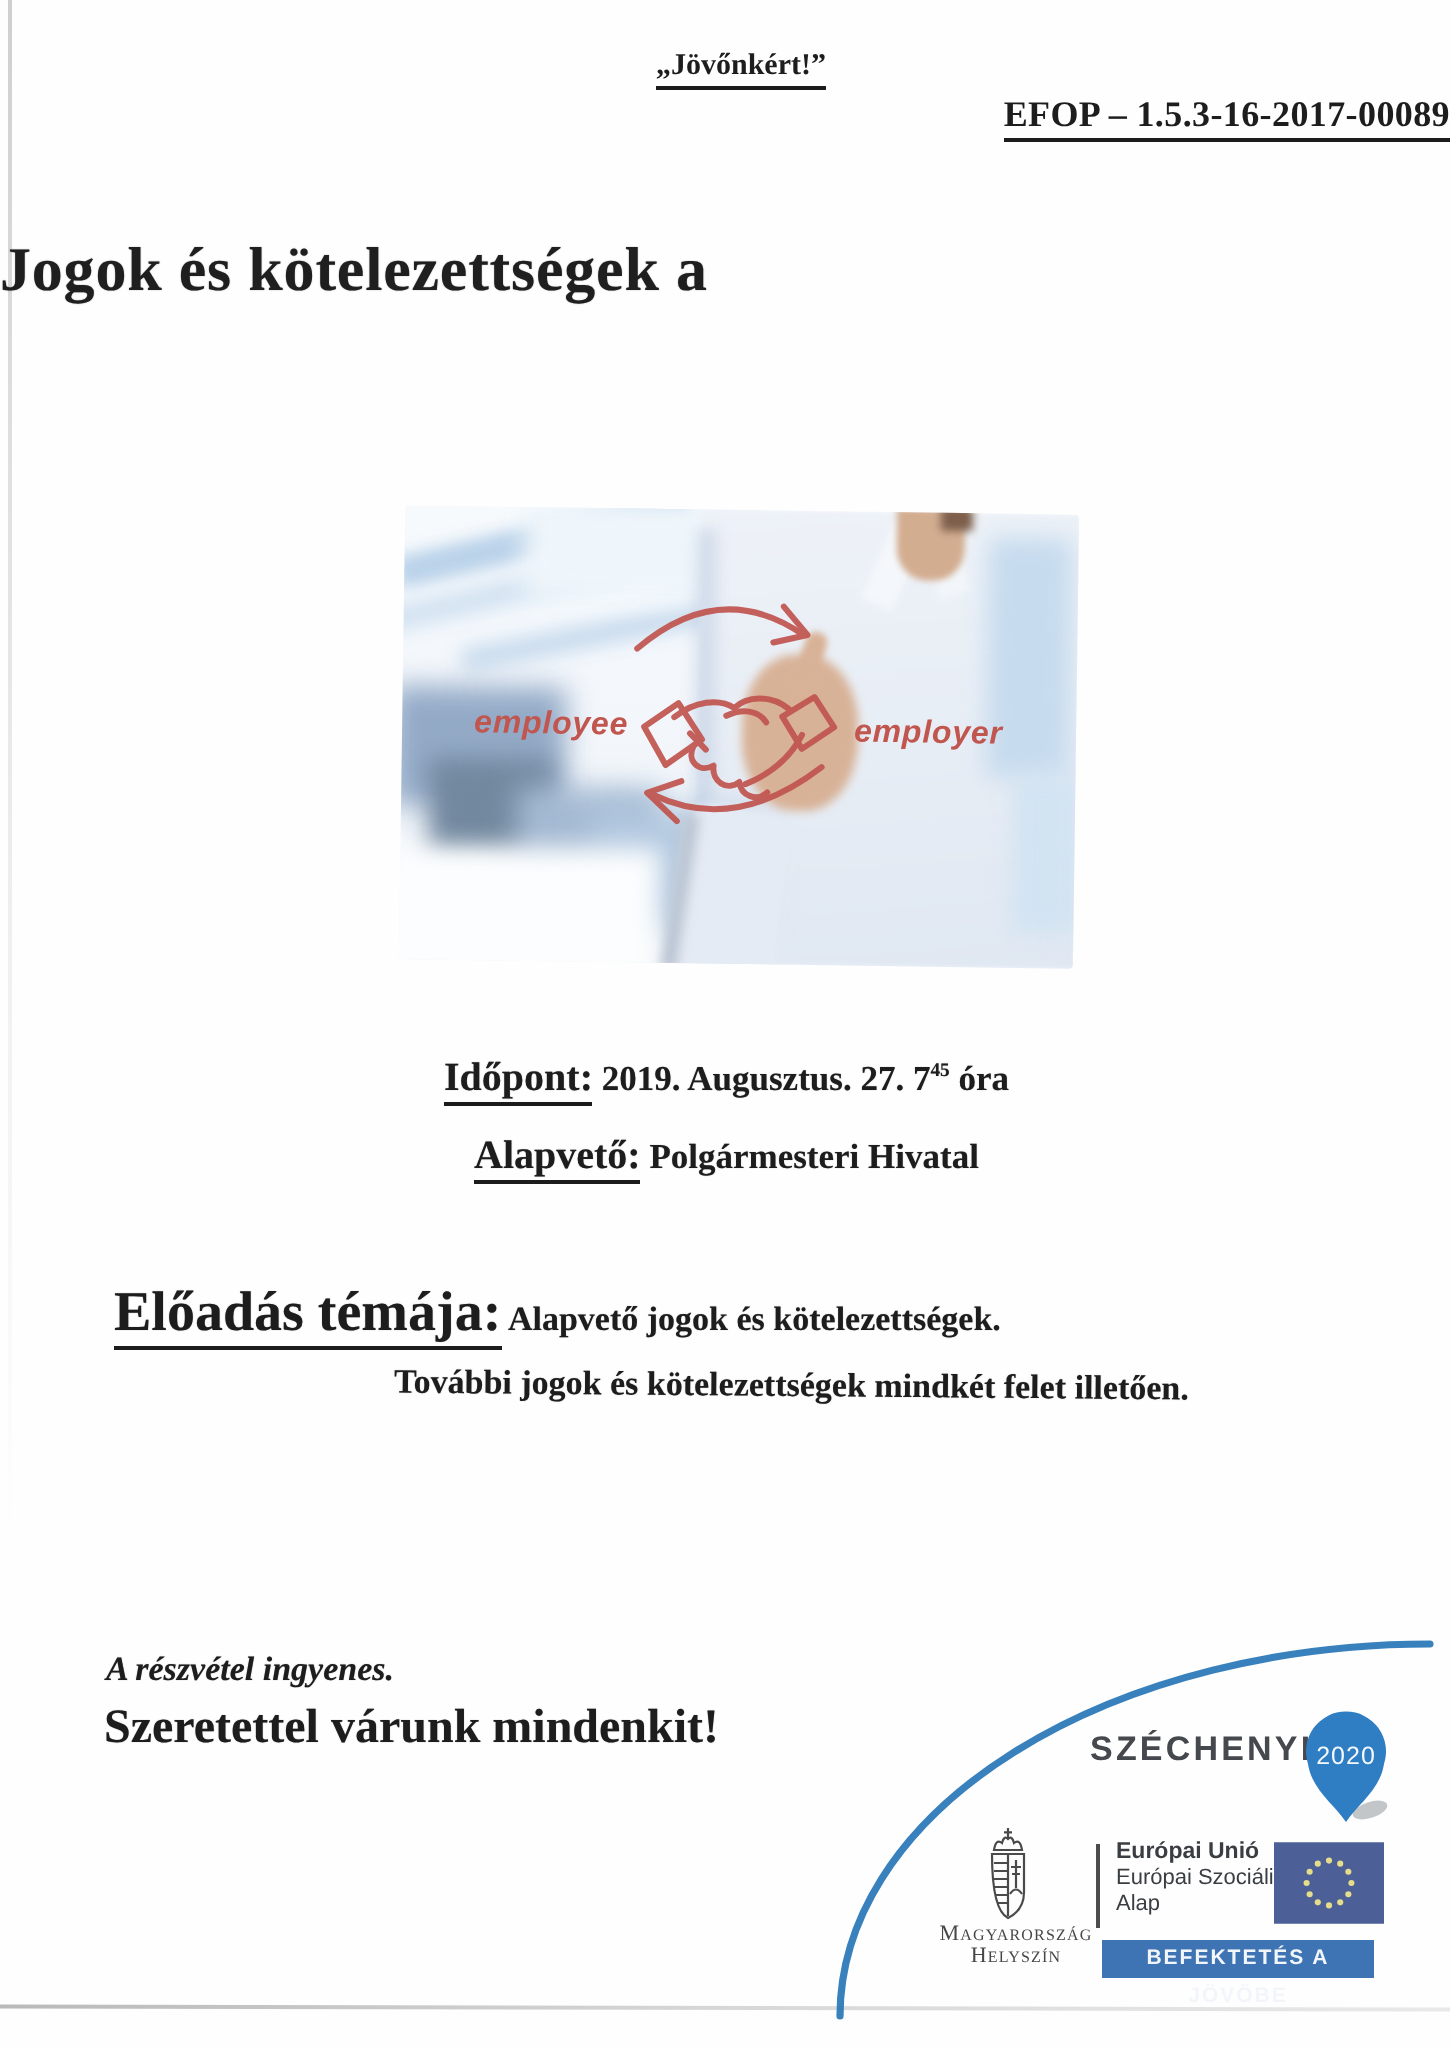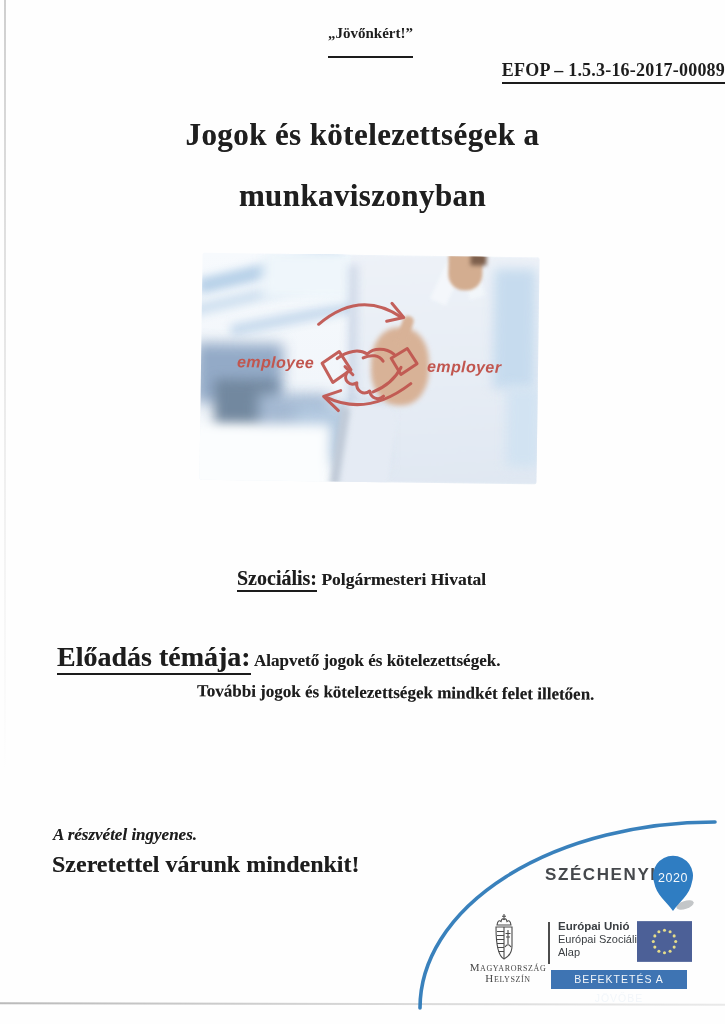--- a/index.html
+++ b/index.html
@@ -10,26 +10,26 @@
   }
   
   .edge-left{ position:absolute; left:4px; top:0; width:2px; height:770px;
     background:linear-gradient(180deg, rgba(150,150,150,.45), rgba(170,170,170,.18) 60%, rgba(170,170,170,0)); }
   .edge-bottom{ position:absolute; left:0; top:1003px; width:100%; height:2px;
     background:linear-gradient(90deg, rgba(130,130,130,.55), rgba(150,150,150,.35) 55%, rgba(170,170,170,.25)); transform:rotate(.12deg); }
 
   
   .hdr{ position:absolute; left:0; top:24px; width:100%; text-align:center; padding-left:16px; }
   .hdr .motto{ font-size:15px; font-weight:bold; display:inline-block;
-    border-bottom:2px solid #1c1c1c; padding-bottom:14px; }
+    border-bottom:2px solid #1c1c1c; padding-bottom:1px; }
   .hdr .code{ margin-top:2px; font-size:18px; font-weight:bold; letter-spacing:.2px;text-align:right; }
   .hdr .code span{ display:inline-block; border-bottom:2.4px solid #1c1c1c; padding-bottom:1px; }
 
   
-  h1{ position:absolute; top:104px; left:0; width:100%; text-align:center;
+  h1{ position:absolute; top:104px; left:0; width:100%; 
       font-size:31px; line-height:61px; font-weight:bold; color:#1f1f1f;
       letter-spacing:.4px; text-shadow:0 0 .6px rgba(40,40,40,.55); }
   h1 span{ display:block; }
 
   
   figure.photo{ position:absolute; left:201px; top:255px; width:337px; height:227px;
     background:linear-gradient(180deg,#f7fafd,#eef3f9); overflow:hidden;
     transform:rotate(.8deg); border-radius:2px; }
   .blob{ position:absolute; }
   .lbl{ position:absolute; font-family:"Liberation Sans", sans-serif; font-style:italic;
@@ -62,37 +62,36 @@
   .gov{ position:absolute; left:462px; top:962px; width:92px; text-align:center;
     font-variant:small-caps; font-size:11px; line-height:11px; letter-spacing:.6px; color:#474747; }
   .coat-svg{ position:absolute; left:489px; top:913px; }
   .divider{ position:absolute; left:548px; top:922px; width:1.6px; height:42px; background:#4c4c4c; }
   .eu-text{ position:absolute; left:558px; top:920px; font-family:"Liberation Sans", sans-serif;
     font-size:11px; line-height:13px; color:#3a3e42; }
   .eu-text .b{ font-weight:bold; font-size:11.5px; }
   .flag-svg{ position:absolute; left:637px; top:921px; }
   .banner{ position:absolute; left:551px; top:970px; width:136px; height:19px;
     background:#3e74b3; color:#f2f6fa; font-family:"Liberation Sans", sans-serif;
-    font-weight:normal; font-size:10.5px; letter-spacing:1px; text-align:center; line-height:19px; }
+    font-weight:bold; font-size:10.5px; letter-spacing:1px; text-align:center; line-height:19px; }
 </style>
 </head>
 <body>
 
 <div class="page">
   <div class="edge-left"></div>
   <div class="edge-bottom"></div>
 
   <div class="hdr">
     <div><span class="motto">„Jövőnkért!”</span></div>
     <div class="code"><span>EFOP – 1.5.3-16-2017-00089</span></div>
   </div>
 
   <h1>
     <span>Jogok és kötelezettségek a</span>
-    <span>munkaviszonyban</span>
   </h1>
 
   <figure class="photo">
 
     <div class="blob" style="left:-6px;top:8px;width:150px;height:16px;background:#b9d2e9;filter:blur(4px);transform:rotate(-14deg);"></div>
     <div class="blob" style="left:-10px;top:38px;width:115px;height:12px;background:#cfe0f0;filter:blur(5px);transform:rotate(-14deg);"></div>
     <div class="blob" style="left:28px;top:58px;width:135px;height:11px;background:#c4d8ec;filter:blur(5px);transform:rotate(-12deg);"></div>
     <div class="blob" style="left:60px;top:-4px;width:120px;height:50px;background:#eff6fb;filter:blur(6px);"></div>
 
     <div class="blob" style="left:148px;top:0;width:190px;height:227px;background:linear-gradient(175deg,#eef2f8 0%,#e7edf5 55%,#e0e8f2 100%);filter:blur(1px);"></div>
@@ -133,23 +132,29 @@
           <path d="M146 118 C 142 126 149 132 156 128 C 155 136 163 141 169 136 C 170 143 178 146 183 141"></path>
           <path d="M162 103 C 170 99 178 100 182 106"></path>
           <path d="M144 112 L 152 120"></path>
         </g>
       </g>
     </svg>
     <span class="lbl left">employee</span>
     <span class="lbl right">employer</span>
   </figure>
 
+  <div class="line time">
+    <span class="lab ul">Időpont:</span>
+    <span>2019. Augusztus. 27.</span>
+    <span>7</span><sup>45</sup>
+    <span>óra</span>
+  </div>
 
   <div class="line place">
-    <span class="lab ul">Szociális:</span>
+    <span class="lab ul">Alapvető:</span>
     <span>Polgármesteri Hivatal</span>
   </div>
 
   <div class="line topic">
     <span class="lab ul">Előadás témája:</span>
     <span>Alapvető jogok és kötelezettségek.</span>
   </div>
   <div class="line topic2">
     <span>További jogok és kötelezettségek mindkét felet illetően.</span>
   </div>

